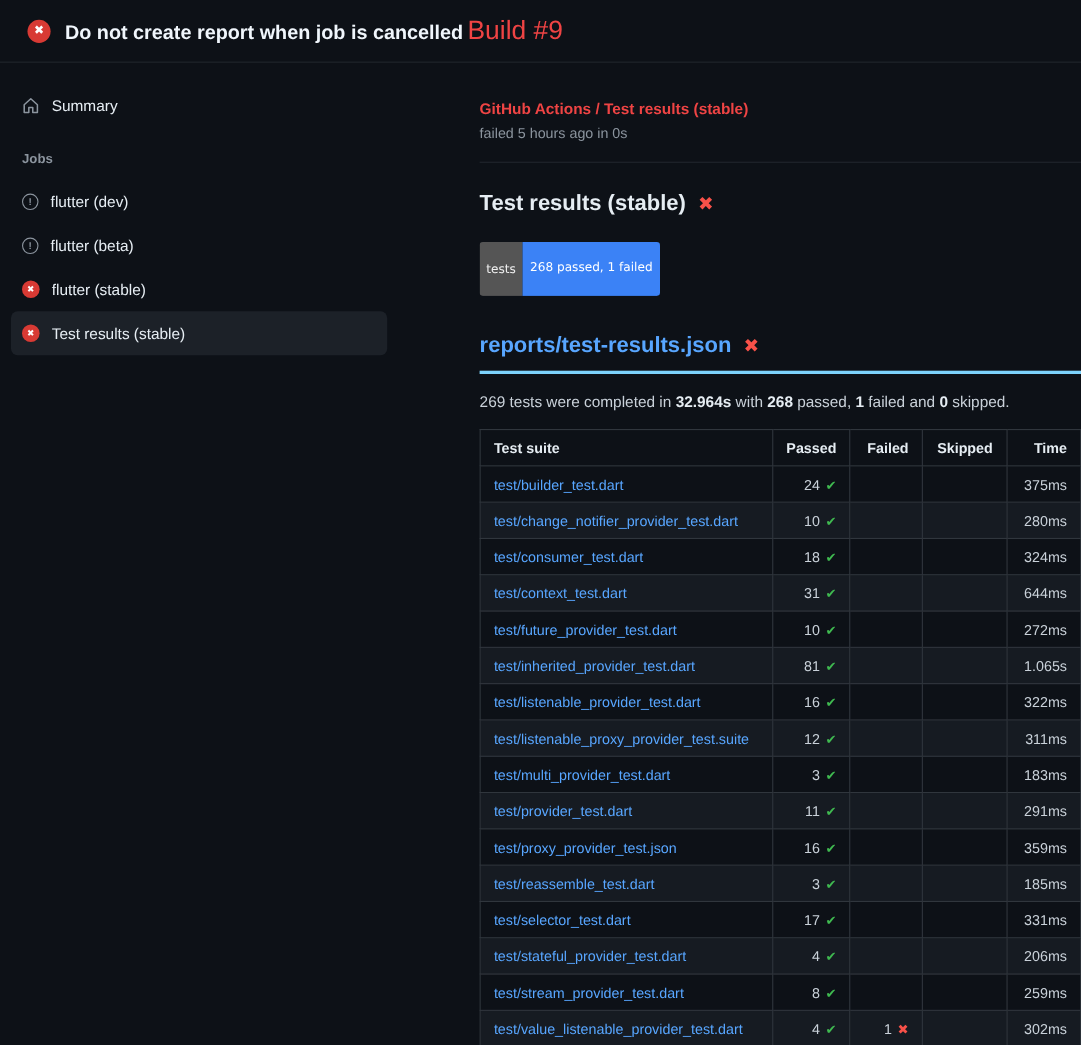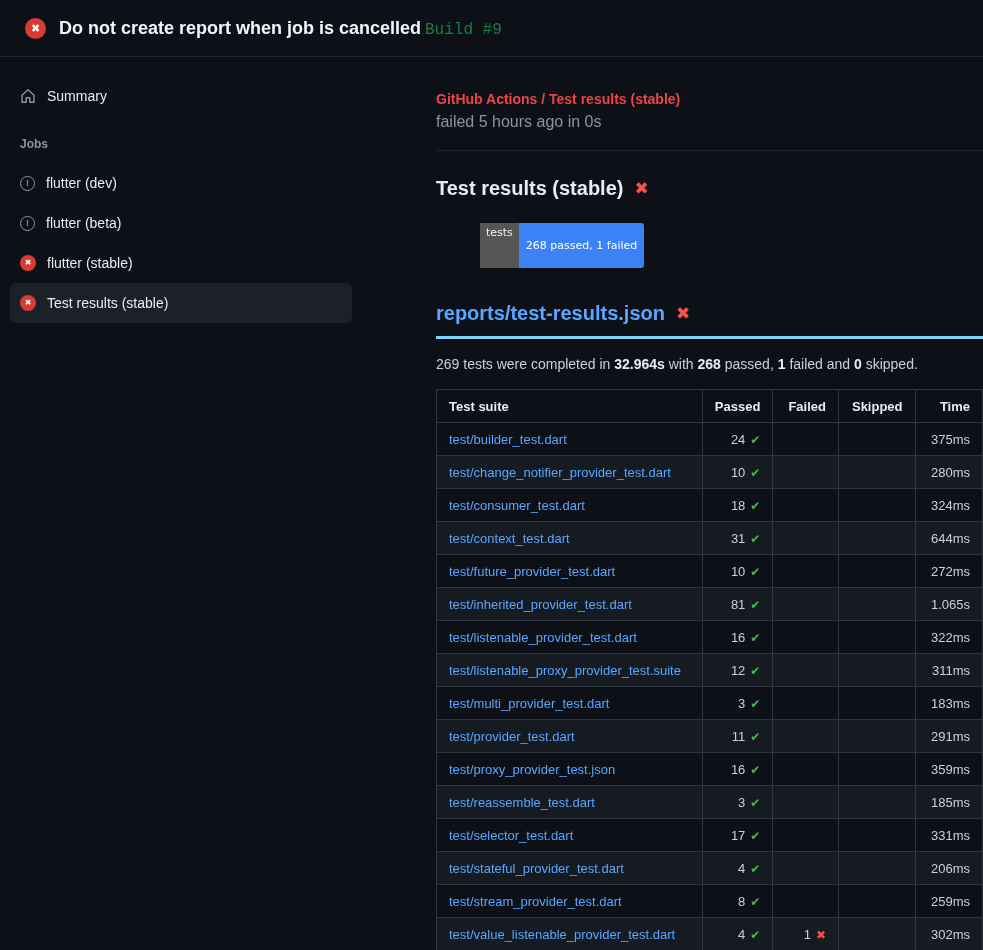--- a/index.html
+++ b/index.html
@@ -29,21 +29,21 @@
     border-radius: 50%;
     background: #d83a34;
     color: #ffffff;
     flex: none;
     font-weight: 700;
     line-height: 1;
   }
   .circle-x.lg { width: 21px; height: 21px; font-size: 11px; }
   .circle-x.sm { width: 16px; height: 16px; font-size: 8px; }
   .run-title { font-size: 18px; font-weight: 700; color: #f0f6fc; display: inline; }
-  .run-build { font-size: 16px; color: #15803d; font-family: Liberation Mono, monospace; }
+  .run-build { font-size: 24px; color: #ef4444; }
 
   
   .layout { display: flex; height: 893px; gap: 36px; }
 
   
   .sidebar { width: 368px; flex: none; padding: 22px 16px 0 10px; }
   .side-item {
     display: flex;
     align-items: center;
     gap: 11px;
@@ -73,21 +73,21 @@
     font-size: 9px;
     font-weight: 700;
     flex: none;
     line-height: 1;
   }
   .home-svg { flex: none; display: block; }
 
   
   .content { flex: 1; min-width: 0; padding: 34px 0 0 32px; }
   .crumb { font-weight: 700; font-size: 14px; color: #ef4444; }
-  .meta { font-size: 16px; color: #8b949e; margin-top: 6px; }
+  .meta { font-size: 13px; color: #8b949e; margin-top: 6px; }
   .divider { border: none; border-bottom: 1px solid #21262d; margin: 19px 0 0; }
   .section-title {
     margin-top: 26px;
     font-size: 20px;
     font-weight: 700;
     color: #e6edf3;
     display: flex;
     align-items: center;
     gap: 11px;
   }
@@ -95,21 +95,21 @@
   .cross.big { font-size: 17px; }
 
   .badge {
     display: inline-flex;
     margin-top: 23px;
     font-size: 11px;
     border-radius: 3px;
     overflow: hidden;
     font-family: "DejaVu Sans", sans-serif;
   }
-  .badge-label { background: #555555; color: #f0f0f0; padding: 3px 6px; margin-left: 44px; }
+  .badge-label { background: #555555; color: #f0f0f0; padding: 18px 6px; }
   .badge-value { background: #3b82f6; color: #ffffff; padding: 16px 7px; }
 
   .report-title {
     margin-top: 34px;
     padding-bottom: 11px;
     border-bottom: 3px solid #7dd3fc;
     font-size: 20px;
     font-weight: 700;
     display: flex;
     align-items: center;

